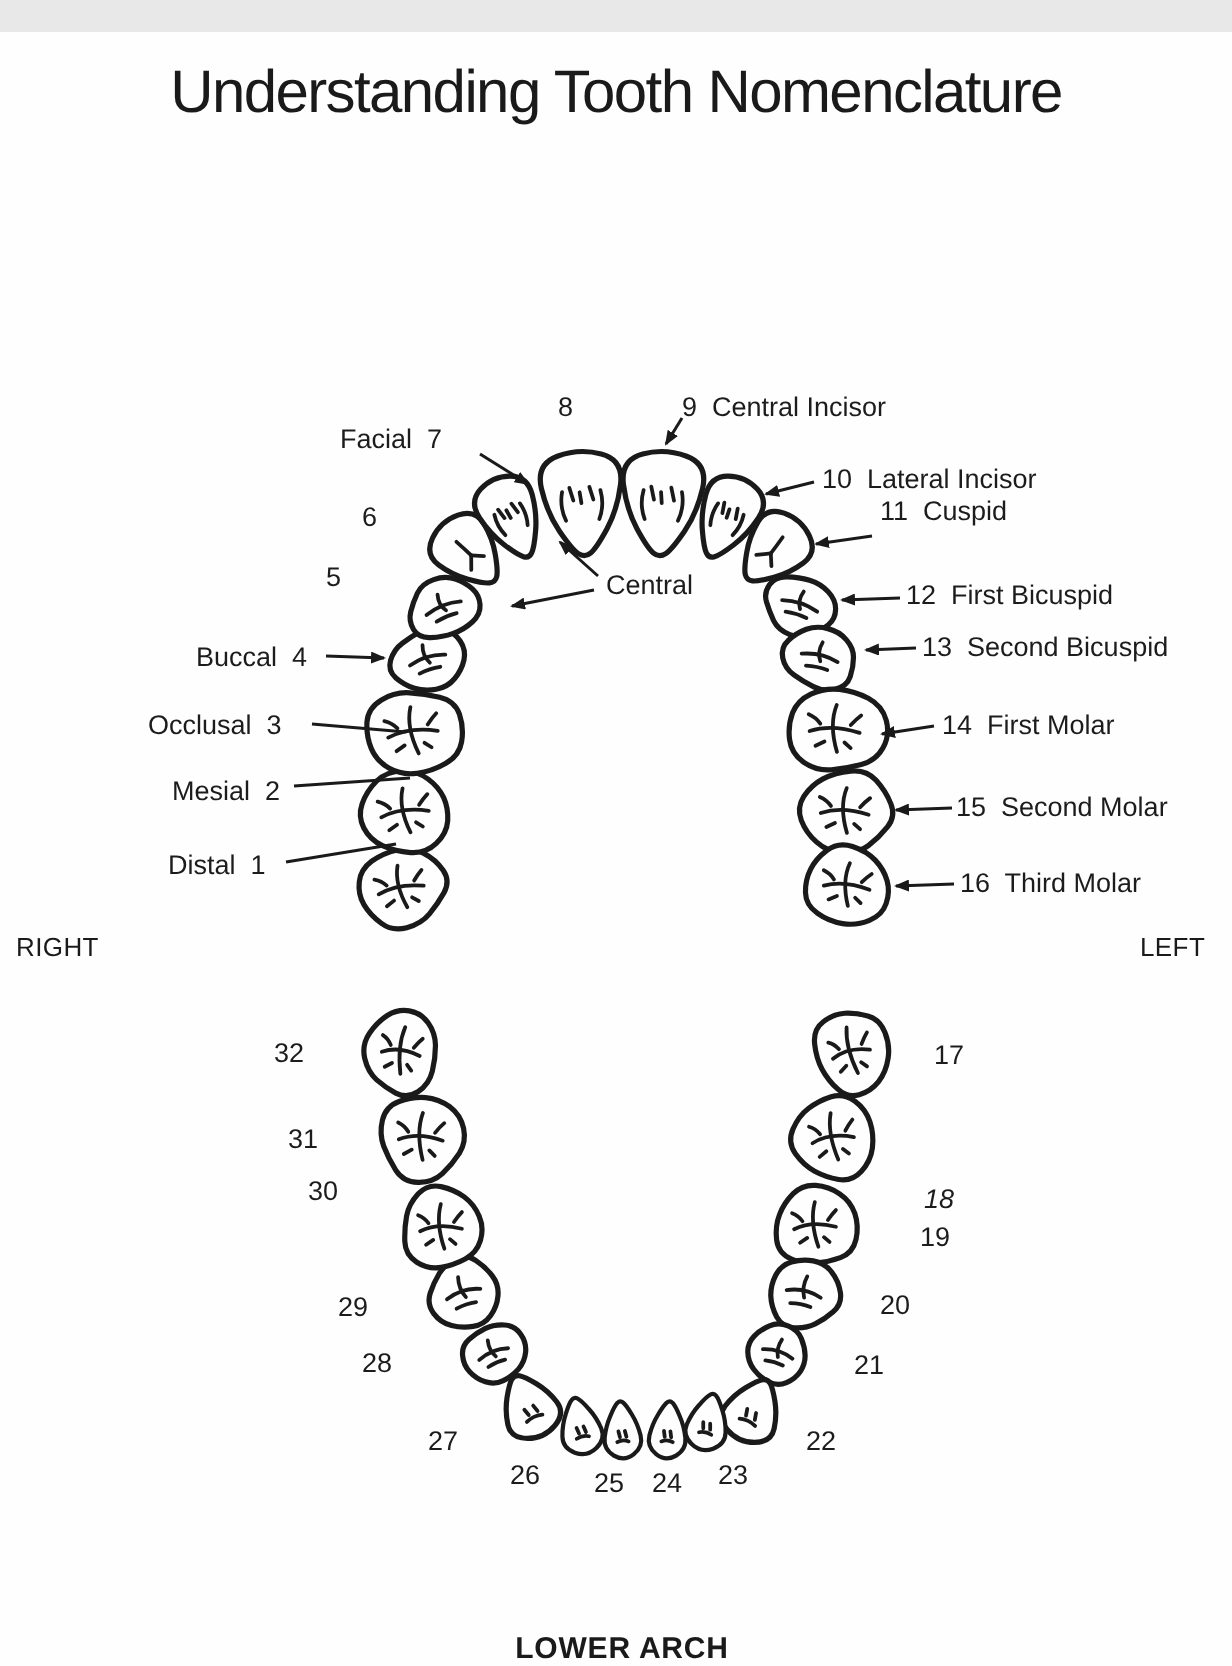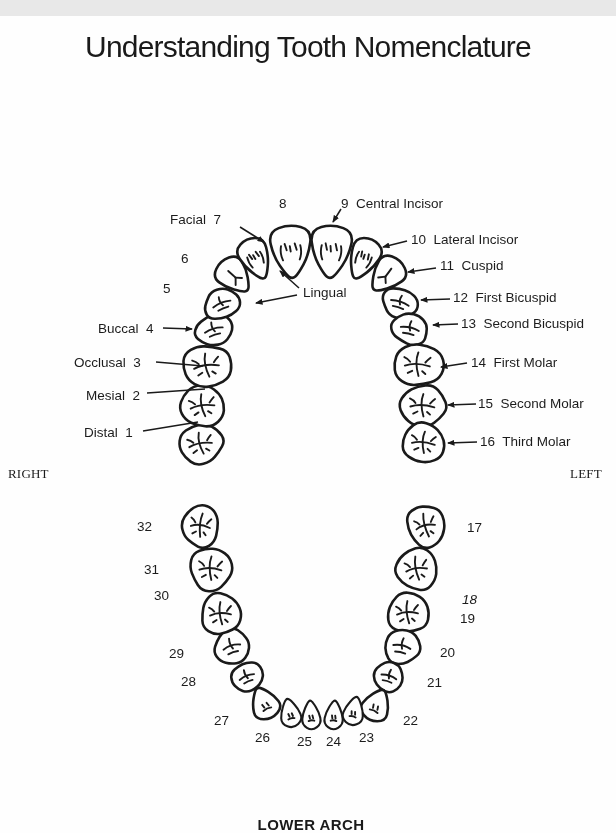--- a/index.html
+++ b/index.html
@@ -16,21 +16,21 @@
   .hdr-sub{
     position:absolute; top:57px; left:0; width:616px; text-align:center;
     font-size:13.5px; font-weight:bold; letter-spacing:0.4px;
   }
   .arch-heading{
     position:absolute; font-size:15px; font-weight:bold; letter-spacing:0.4px;
     text-align:center; left:0;
   }
   .upper-heading{ top:108px; width:592px; }
   .lower-heading{ top:800px; width:622px; }
-  .side-label{ position:absolute; font-size:13px; letter-spacing:0.2px;font-family:Liberation Serif, serif; }
+  .side-label{ position:absolute; font-size:13px; letter-spacing:0.2px; }
   .lbl{
     position:absolute; font-size:13.5px; line-height:16px; white-space:pre;
     color:#1c1c1c;
   }
   svg.diagram{ position:absolute; left:0; top:0; }
   .page-edge{ position:absolute; left:0; top:830px; width:616px; height:2px; background:#a0a0a0; }
 </style>
 </head>
 <body>
 
@@ -303,28 +303,28 @@
   <div class="arch-heading lower-heading">LOWER ARCH</div>
   <div class="side-label" style="left:8px; top:450px;">RIGHT</div>
   <div class="side-label" style="left:570px; top:450px;">LEFT</div>
 
   <div class="lbl" style="left:279px; top:180px;">8</div>
   <div class="lbl" style="left:341px; top:180px;">9  Central Incisor</div>
   <div class="lbl" style="left:170px; top:196px;">Facial  7</div>
   <div class="lbl" style="left:181px; top:235px;">6</div>
   <div class="lbl" style="left:163px; top:265px;">5</div>
   <div class="lbl" style="left:411px; top:216px;">10  Lateral Incisor</div>
-  <div class="lbl" style="left:440px; top:242px;">11  Cuspid</div>
+  <div class="lbl" style="left:440px; top:232px;">11  Cuspid</div>
   <div class="lbl" style="left:453px; top:274px;">12  First Bicuspid</div>
   <div class="lbl" style="left:461px; top:300px;">13  Second Bicuspid</div>
   <div class="lbl" style="left:471px; top:339px;">14  First Molar</div>
   <div class="lbl" style="left:478px; top:380px;">15  Second Molar</div>
   <div class="lbl" style="left:480px; top:418px;">16  Third Molar</div>
   <div class="lbl" style="left:98px; top:305px;">Buccal  4</div>
-  <div class="lbl" style="left:303px; top:269px;">Lingual</div>
+  <div class="lbl" style="left:303px; top:269px;">Central</div>
   <div class="lbl" style="left:74px; top:339px;">Occlusal  3</div>
   <div class="lbl" style="left:86px; top:372px;">Mesial  2</div>
   <div class="lbl" style="left:84px; top:409px;">Distal  1</div>
 
   <div class="lbl" style="left:137px; top:503px;">32</div>
   <div class="lbl" style="left:144px; top:546px;text-align:right;">31</div>
   <div class="lbl" style="left:154px; top:572px;">30</div>
   <div class="lbl" style="left:169px; top:630px;">29</div>
   <div class="lbl" style="left:181px; top:658px;">28</div>
   <div class="lbl" style="left:214px; top:697px;">27</div>

